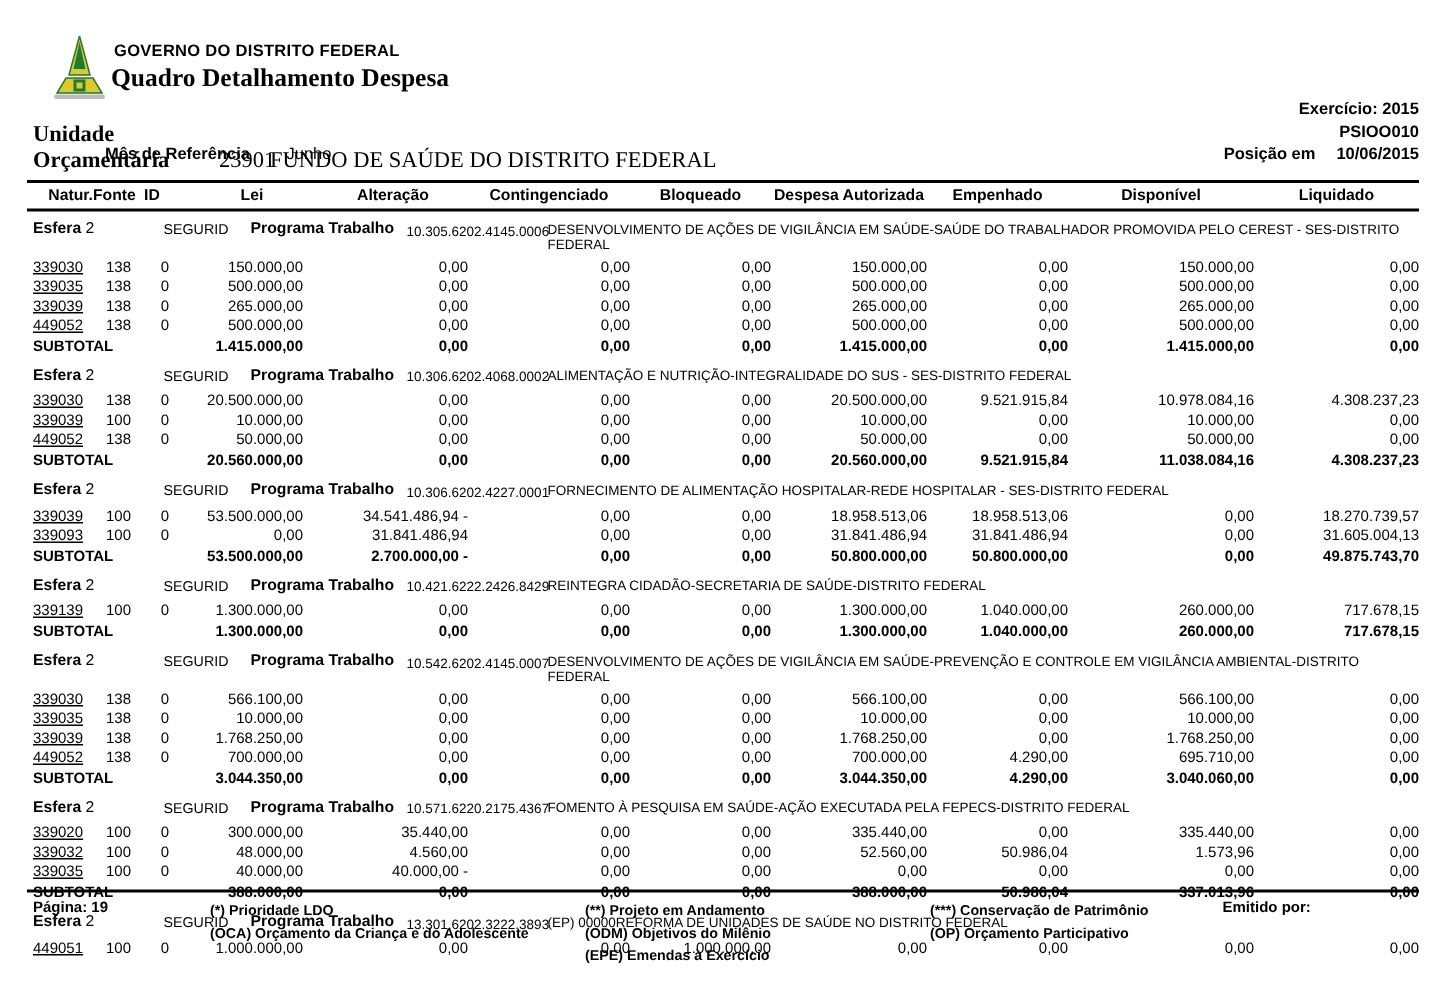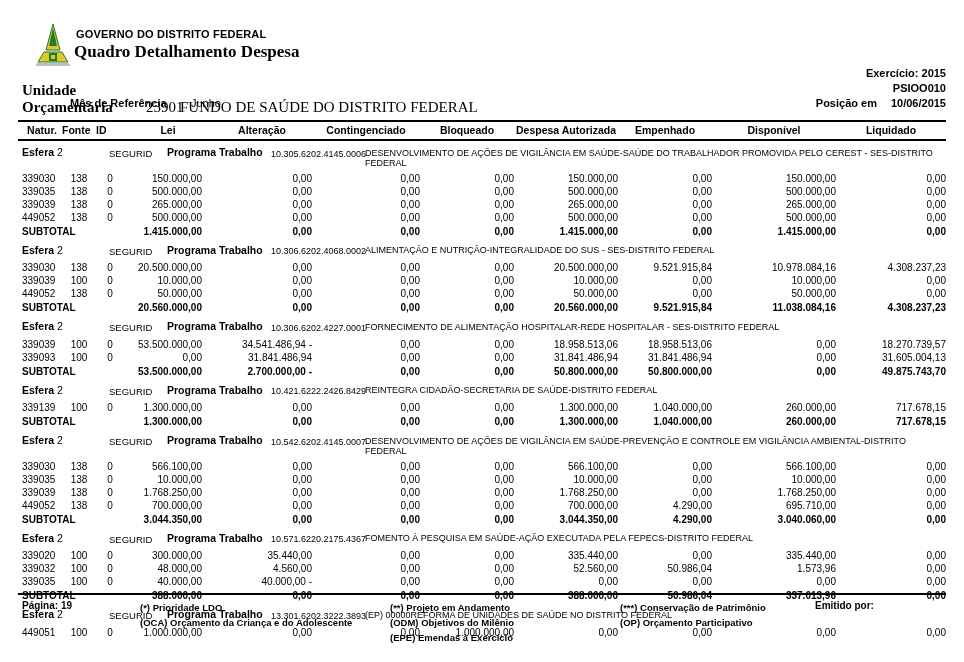--- a/index.html
+++ b/index.html
@@ -16,25 +16,25 @@
   .uo .code{display:inline-block;width:34px;margin-left:3px;}
   .mr{position:absolute;left:22px;top:97px;font-size:11px;}
   .mr b{display:inline-block;width:121px;padding-left:48px;}
   .gap{display:inline-block;width:14px;}
 
   
   .table-wrap{position:absolute;left:18px;top:120px;width:928px;}
   table{border-collapse:collapse;table-layout:fixed;width:928px;}
   thead tr{border-top:2px solid #000;border-bottom:2px solid #000;}
   th{font-size:10.5px;font-weight:bold;padding:2px 0 3px 0;white-space:nowrap;overflow:visible;}
-  th.c0{text-align:center;padding-left:4px;}
+  th.c0{text-align:right;padding-left:4px;}
   th.c1,th.c2{text-align:left;}
   th.c3,th.c4,th.c5,th.c6,th.c7,th.c8,th.c9,th.c10{text-align:center;}
   td{font-size:10px;line-height:13px;padding:0;white-space:nowrap;}
-  td.c0{text-align:left;padding-left:4px;}
+  td.c0{text-align:left;padding-left:4px;text-decoration:underline;}
   td.c1,td.c2{text-align:center;}
   td.c3,td.c4,td.c5,td.c6,td.c7,td.c8,td.c9,td.c10{text-align:right;}
   td.c3{padding-right:10px;}
   tr.sub td{font-weight:bold;line-height:14px;padding-top:1px;}
   tr.sub td.st0{text-align:left;padding-left:4px;}
   tr.grow td{padding:5px 0 3px 0;}
   .gflex{display:flex;align-items:flex-start;}
   .ge{width:87px;padding-left:4px;font-size:10.5px;flex:none;}
   .ge b{font-size:10.5px;}
   .gs{width:58px;font-size:9.5px;flex:none;padding-top:1px;}

